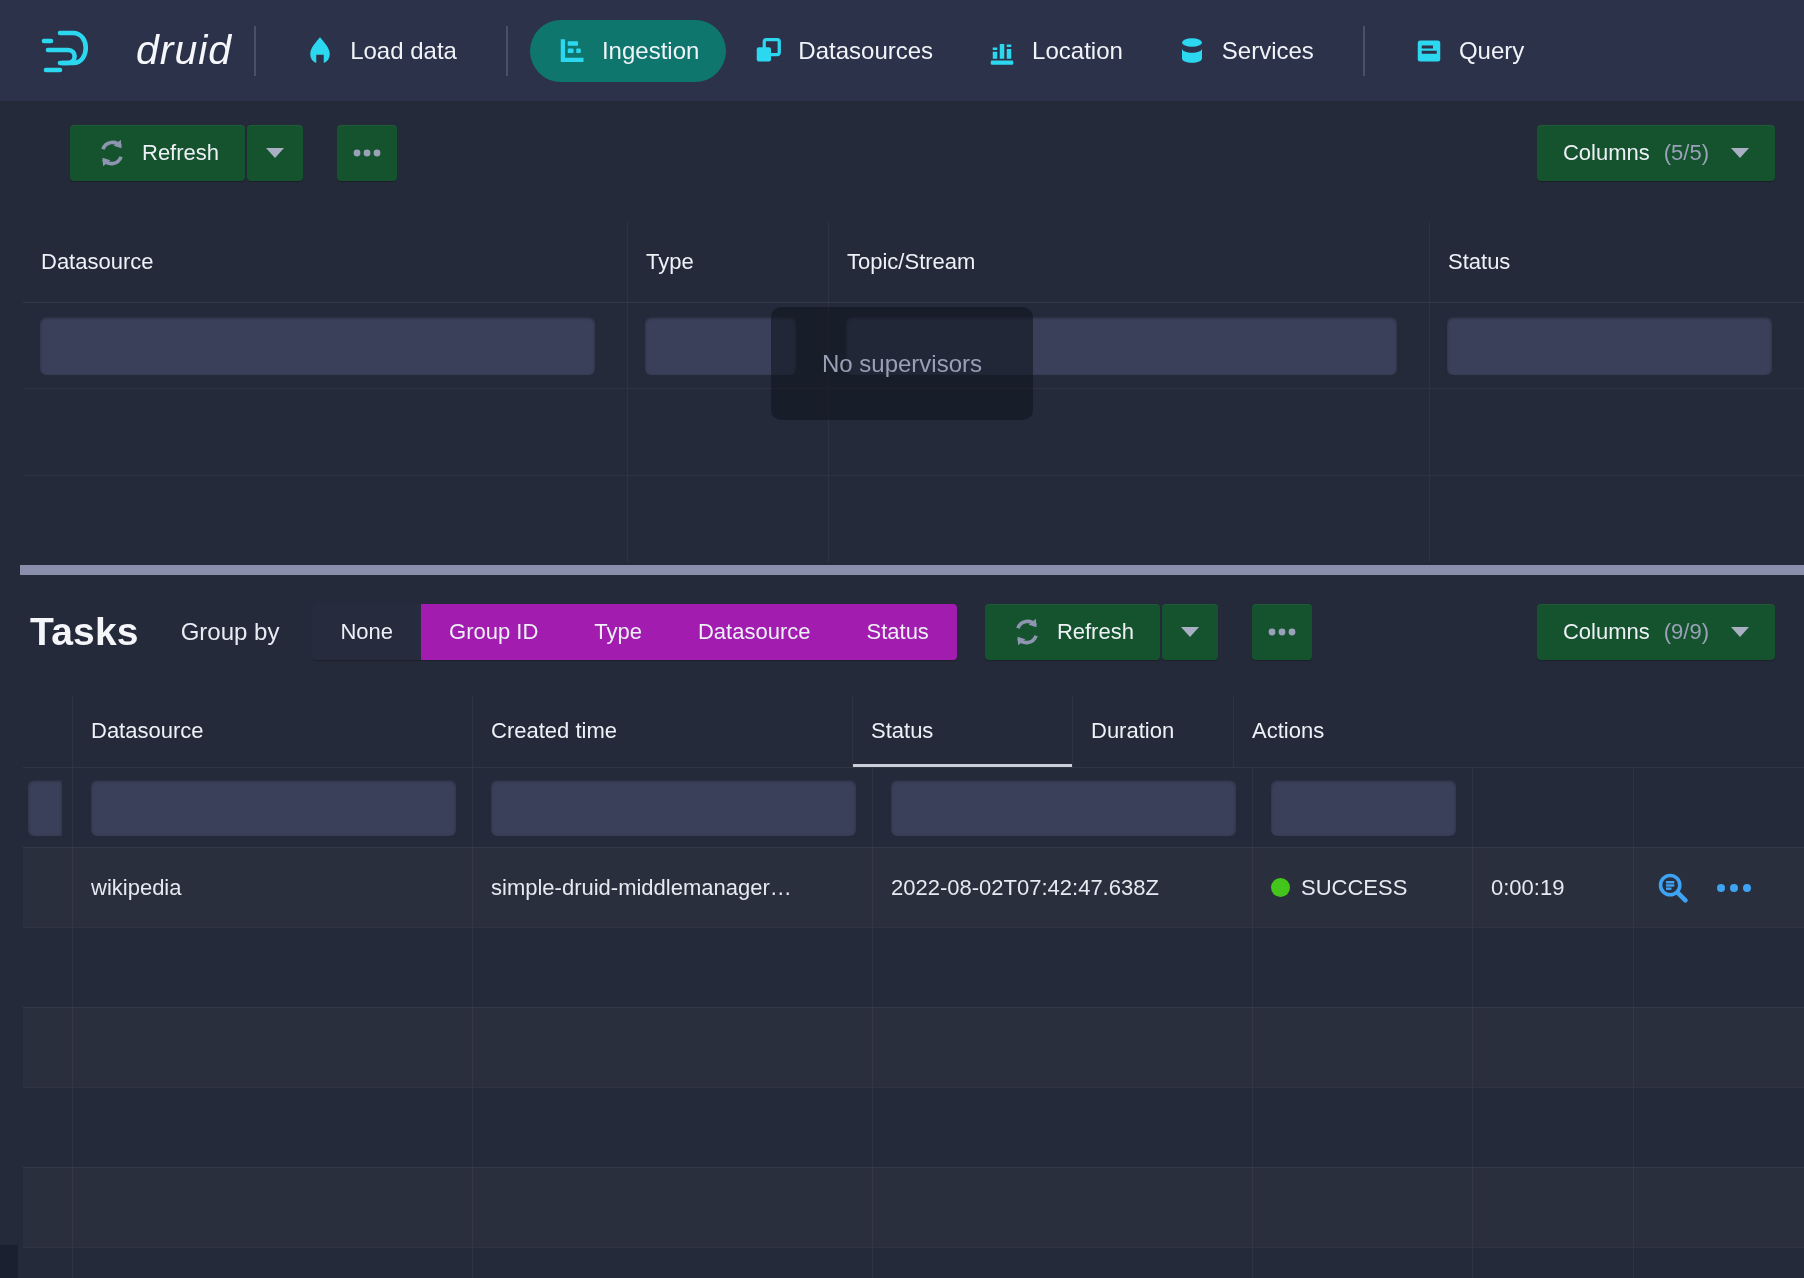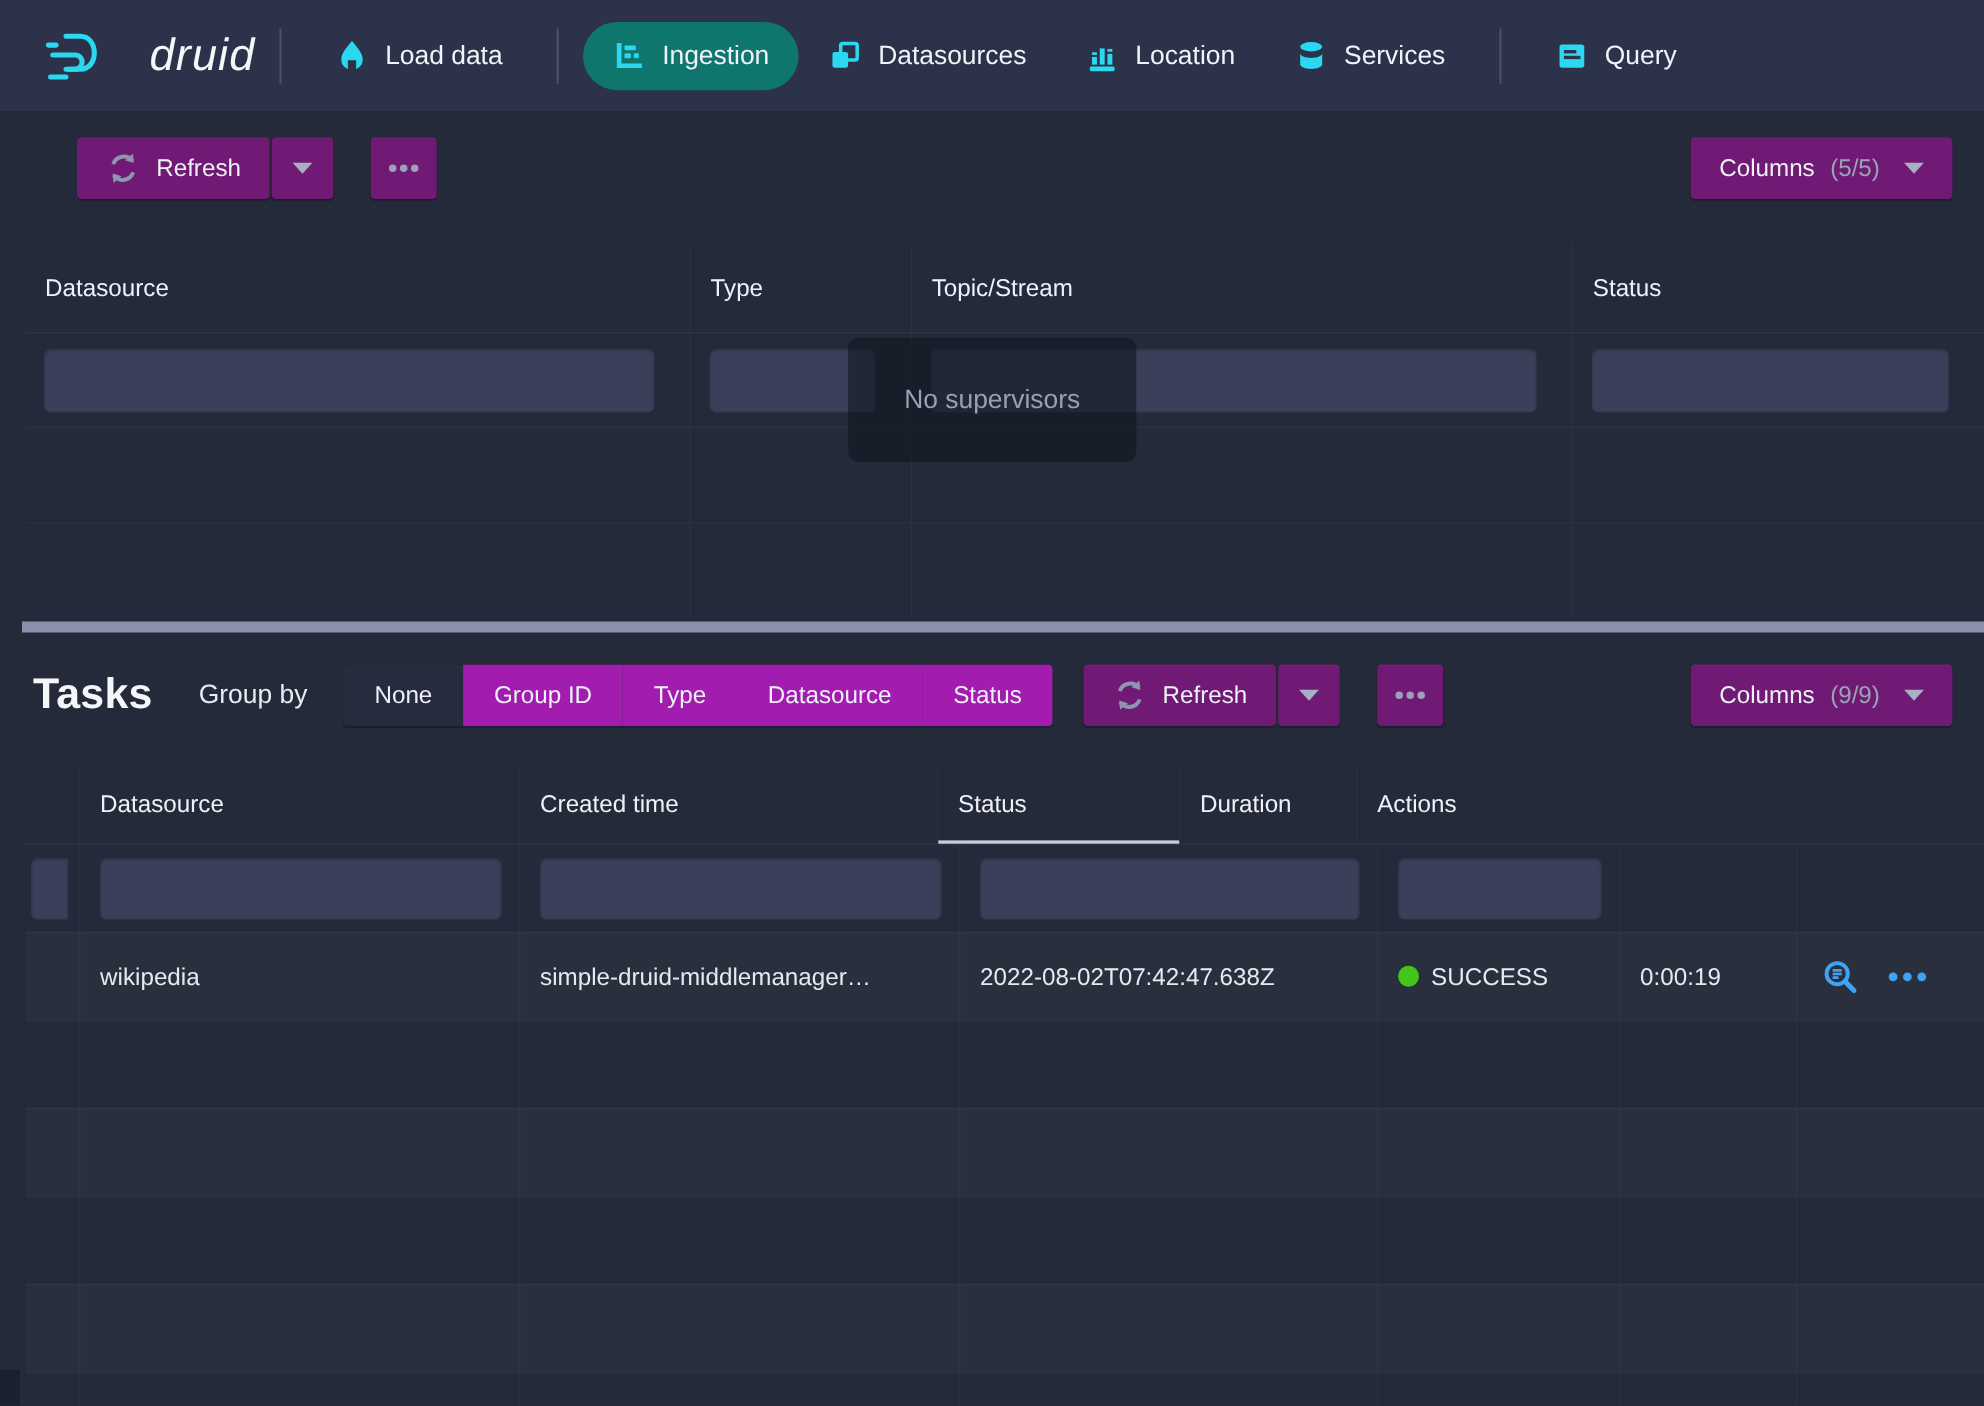--- a/index.html
+++ b/index.html
@@ -23,21 +23,21 @@
     display:flex; align-items:center; gap:15px; height:62px;
     padding:0 27px; border-radius:31px; font-size:24px; color:#f0f3f8; cursor:pointer;
     white-space:nowrap;
   }
   .nav-item.active { background:#0f766e; }
   .nav-icon { width:30px; height:30px; flex:0 0 auto; }
 
   
   .section-title { font-size:39px; font-weight:700; color:#f4f6fa; letter-spacing:.2px; }
   .btn {
-    height:56px; background:#701a75; border:none; border-radius:4px;
+    height:56px; background:#14532d; border:none; border-radius:4px;
     color:#edf0f6; font-size:22px; font-family:inherit;
     display:inline-flex; align-items:center; justify-content:center; gap:14px;
     padding:0 26px; cursor:pointer;
     box-shadow:inset 0 1px 0 rgba(255,255,255,.05), 0 1px 1px rgba(0,0,0,.25);
   }
   .btn .muted { color:#9aa1b8; }
   .caret { width:0; height:0; border-left:9px solid transparent; border-right:9px solid transparent; border-top:10px solid #a9b0c4; }
   .btn.caret-btn { width:56px; padding:0; }
   .btn.more-btn { width:60px; padding:0; color:#9aa1b8; font-size:24px; letter-spacing:2px; }
   .btn-group { display:inline-flex; gap:2px; }

